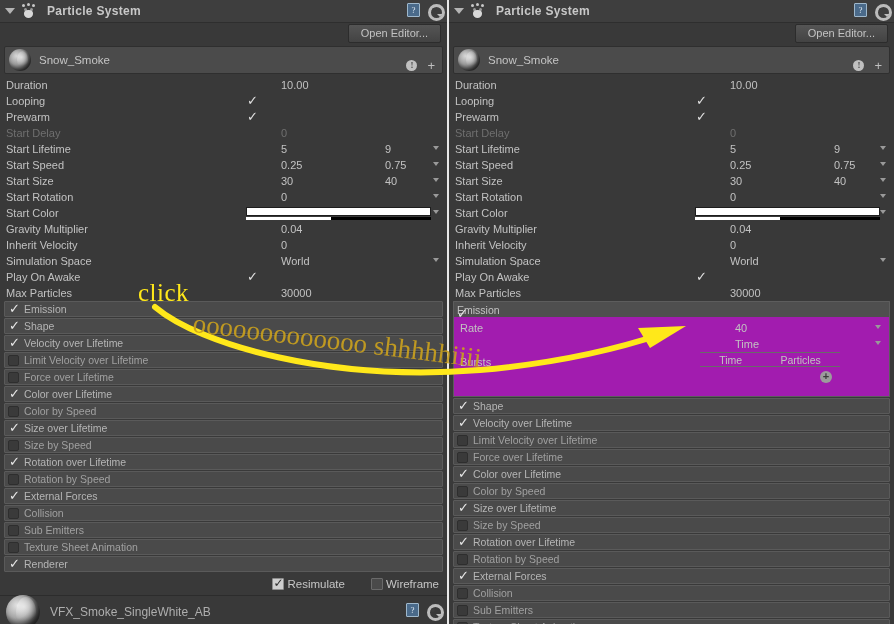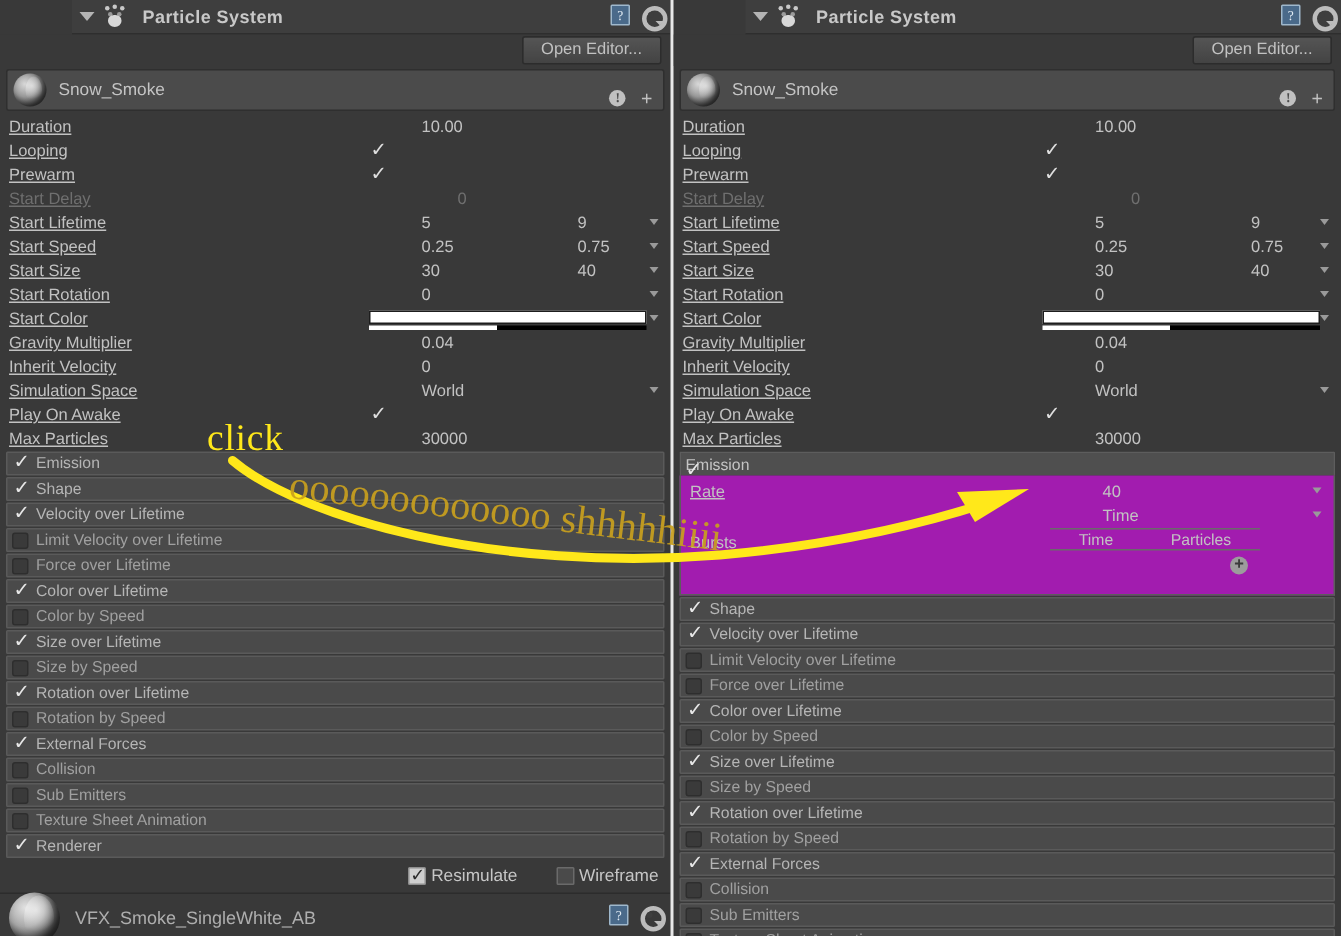--- a/index.html
+++ b/index.html
@@ -20,21 +20,20 @@
   .panel.right { border-left: 2px solid #e8e8e8; }
 
   
   .comp-header {
     height: 23px;
     background: #3e3e3e;
     display: flex; align-items: center;
     padding-left: 5px;
     border-bottom: 1px solid #2e2e2e;
     position: relative;
-    margin-left: 48px;
   }
   .foldout {
     width: 0; height: 0;
     border-left: 5px solid transparent;
     border-right: 5px solid transparent;
     border-top: 6px solid #b4b4b4;
     margin-right: 6px;
   }
   .ps-icon { width: 16px; height: 15px; position: relative; margin-right: 10px; }
   .ps-icon i {
@@ -117,22 +116,22 @@
     font-family:"Liberation Serif",serif;
   }
   .icon-plus { color:#c0c0c0; font-size:13px; line-height:11px; }
 
   
   .prop {
     height: 16px; display: flex; align-items: center;
     font-size: 11px; color: #c2c2c2;
     padding-left: 6px; position: relative;
   }
-  .prop.dim { color: #6f6f6f; gap: 24px; }
-  .prop .label { width: 240px; flex: none; text-decoration: underline; }
+  .prop.dim { color: #6f6f6f; }
+  .prop .label { width: 240px; flex: none; }
   .prop .v1 { width: 104px; flex: none; margin-left: 35px; }
   .prop .v2 { width: 70px; flex: none; }
   .caret {
     position:absolute; right: 8px; top: 5px;
     width:0;height:0;border-left:3px solid transparent;border-right:3px solid transparent;
     border-top:4px solid #9a9a9a;
   }
   .chk {
     width: 12px; height: 12px; position: relative; display:inline-block;
   }

